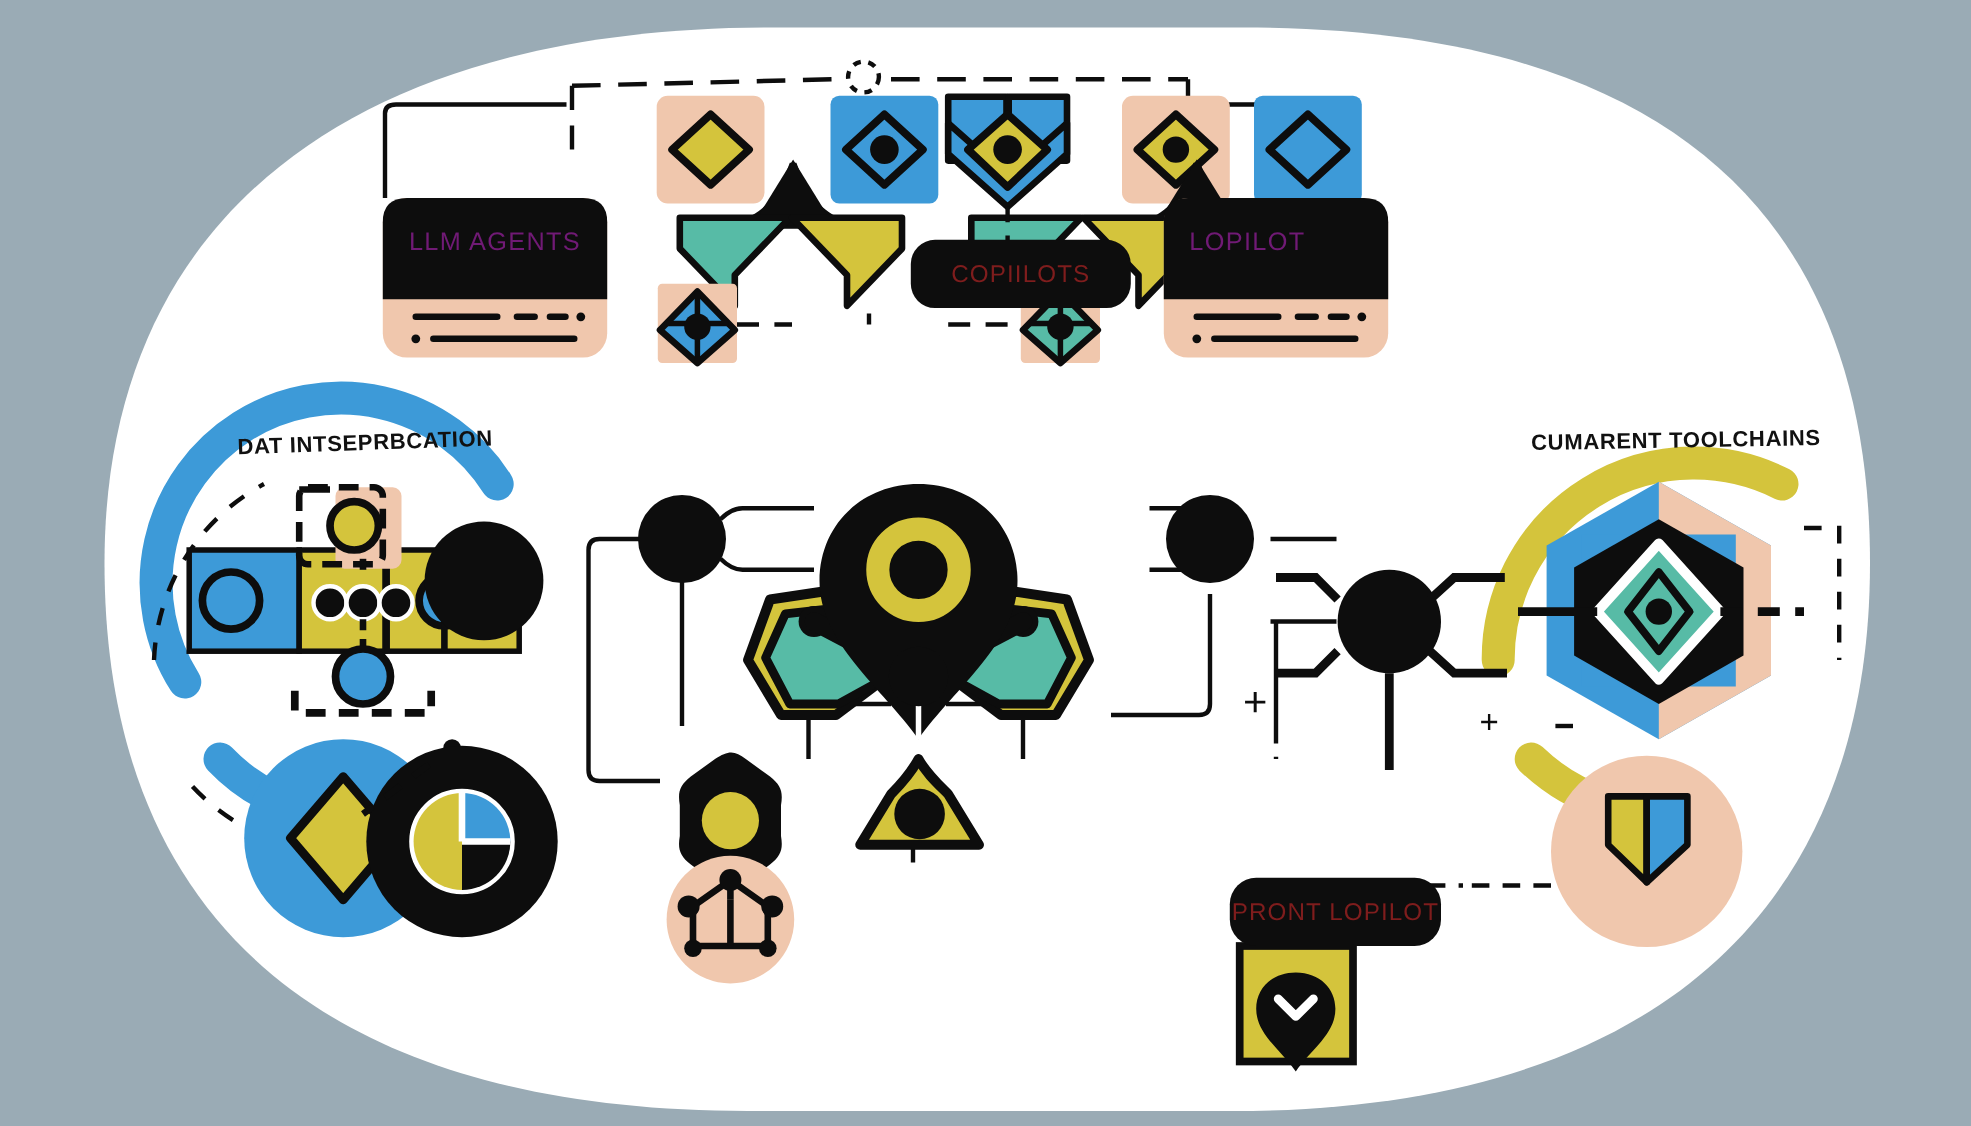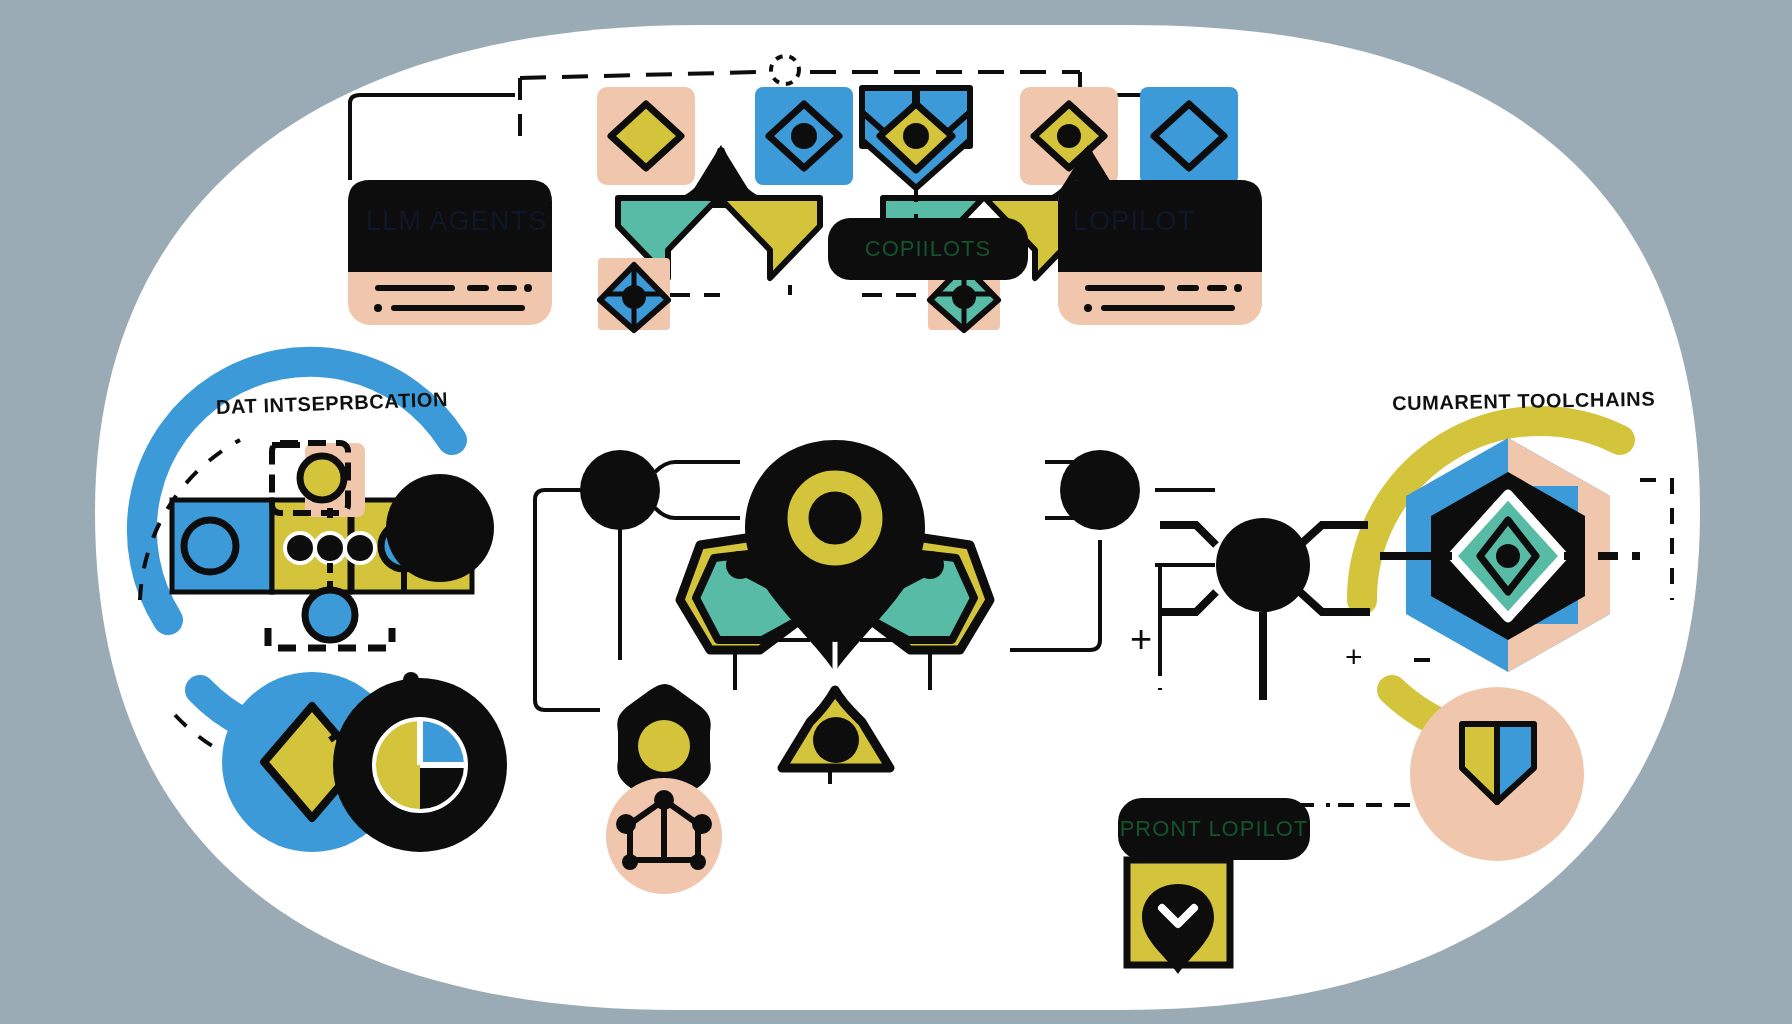--- a/index.html
+++ b/index.html
@@ -10,24 +10,24 @@
   }
   #stage{position:relative;width:1792px;height:1024px;}
   #svgroot{position:absolute;left:0;top:0;width:1792px;height:1024px;}
   .lbl{
     position:absolute;
     font-family:"Liberation Sans", sans-serif;
     white-space:nowrap;
     pointer-events:none;
   }
   .card-title{
-    color:#0f172a;font-size:27px;letter-spacing:1.2px;font-weight:400;
+    color:#701a75;font-size:23px;letter-spacing:1.2px;font-weight:400;
   }
   .pill-title{
-    color:#14532d;font-size:22px;letter-spacing:1.0px;
+    color:#7f1d1d;font-size:22px;letter-spacing:1.0px;
   }
   .arc-title{
     color:#111111;font-size:20px;letter-spacing:0.6px;font-weight:700;
   }
 </style>
 </head>
 <body>
 
 <div id="stage">
 

